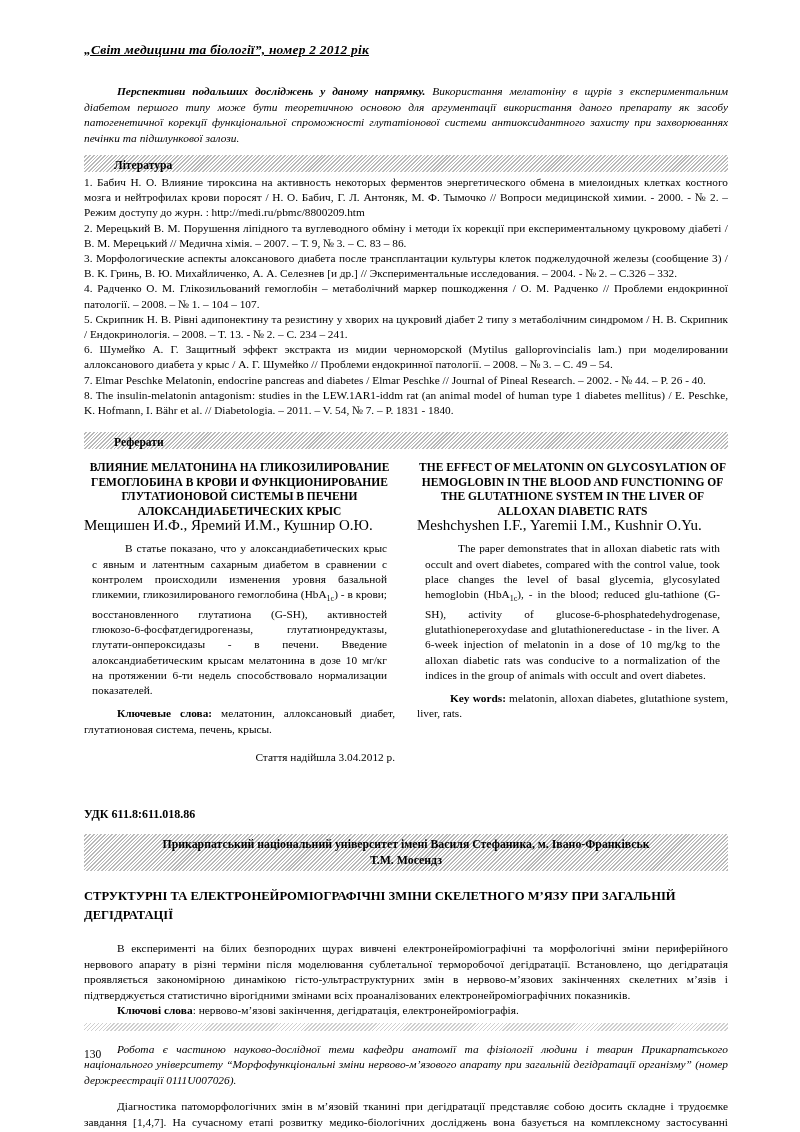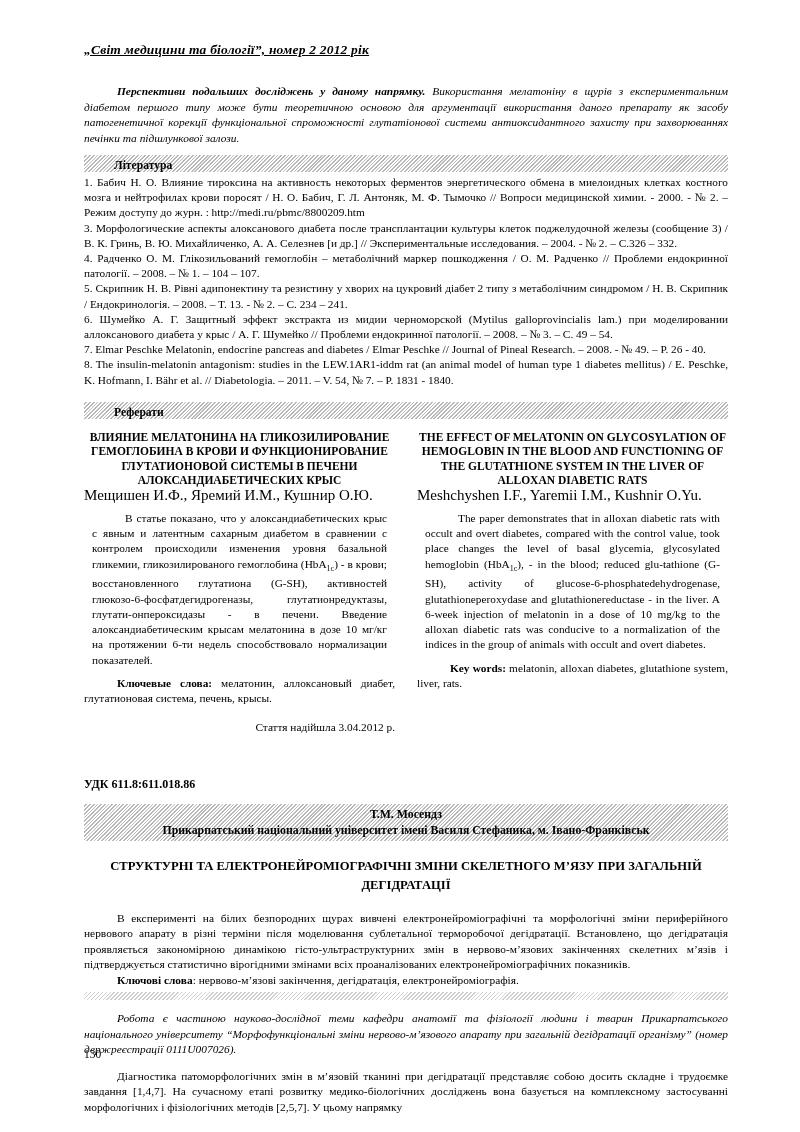--- a/index.html
+++ b/index.html
@@ -145,21 +145,21 @@
 
   
   .udk {
     font-size: 12px;
     font-weight: bold;
     margin-top: 42px;
   }
   .art-title {
     font-size: 12.6px;
     font-weight: bold;
-    text-align: center;
+    text-align: left;
     line-height: 19px;
     margin: 16px 0 0 0;
   }
   .art-abstract { margin-top: 16px; }
   .body-par { margin-top: 11px; }
 
   
   .page-number {
     position: absolute;
     left: 84px;
@@ -175,25 +175,26 @@
   <div class="running-head">„Світ медицини та біології”, номер 2 2012 рік</div>
 
   <p class="indent ital"><span class="bold">Перспективи подальших досліджень у даному напрямку.</span><span> Використання мелатоніну в щурів з експериментальним діабетом першого типу може бути теоретичною основою для аргументації використання даного препарату як засобу патогенетичної корекції функціональної спроможності глутатіонової системи антиоксидантного захисту при захворюваннях печінки та підшлункової залози.</span></p>
 
   <div class="hatch-bar">
     <span class="bar-label">Література</span>
   </div>
 
   <div class="refs">
     <p class="ref">1. Бабич Н. О. Влияние тироксина на активность некоторых ферментов энергетического обмена в миелоидных клетках костного  мозга и нейтрофилах крови поросят / Н. О. Бабич, Г. Л. Антоняк, М. Ф. Тымочко // Вопроси медицинской химии. - 2000. - № 2. – Режим доступу до журн. : http://medi.ru/pbmc/8800209.htm</p>
+    <p class="ref">2. Мерецький В. М. Порушення ліпідного та вуглеводного обміну і методи їх корекції при експериментальному цукровому діабеті / В. М. Мерецький // Медична хімія. – 2007. – Т. 9, № 3. – С. 83 – 86.</p>
     <p class="ref">3. Морфологические аспекты алоксанового диабета после трансплантации культуры клеток поджелудочной железы (сообщение 3) / В. К. Гринь, В. Ю. Михайличенко, А. А. Селезнев [и др.] // Экспериментальные исследования. – 2004. - № 2. – С.326 – 332.</p>
     <p class="ref">4. Радченко О. М. Глікозильований гемоглобін – метаболічний маркер пошкодження / О. М. Радченко // Проблеми ендокринної патології. – 2008. – № 1. – 104 – 107.</p>
     <p class="ref">5. Скрипник Н. В. Рівні адипонектину та резистину у хворих на цукровий діабет 2 типу з метаболічним синдромом / Н. В. Скрипник / Ендокринологія. – 2008. – Т. 13. - №  2. – С. 234 – 241.</p>
     <p class="ref">6. Шумейко А. Г. Защитный эффект экстракта из мидии черноморской (Mytilus galloprovincialis lam.) при моделировании аллоксанового диабета у крыс / А. Г. Шумейко // Проблеми ендокринної патології. – 2008. – № 3. – С. 49 – 54.</p>
-    <p class="ref">7. Elmar Peschke Melatonin, endocrine pancreas and diabetes / Elmar Peschke // Journal of Pineal Research. – 2008. - № 49. – P. 26 - 40.</p>
+    <p class="ref">7. Elmar Peschke Melatonin, endocrine pancreas and diabetes / Elmar Peschke // Journal of Pineal Research. – 2002. - № 44. – P. 26 - 40.</p>
     <p class="ref">8. The insulin-melatonin antagonism: studies in the LEW.1AR1-iddm rat (an animal model of human type 1 diabetes mellitus) / E. Peschke, K. Hofmann, I. Bähr et al. // Diabetologia. – 2011. – V. 54, № 7. – P. 1831 - 1840.</p>
   </div>
 
   <div class="hatch-bar" style="margin-top:14px;">
     <span class="bar-label">Реферати</span>
   </div>
 
   <div class="abstract-cols">
 
     <div class="abstract-col">
@@ -209,22 +210,22 @@
       <p class="abs-authors">Meshchyshen I.F., Yaremii I.M., Kushnir O.Yu.</p>
       <p class="abs-body"><span>The paper demonstrates that in alloxan diabetic rats with occult and overt diabetes, compared with the control value, took place changes the level of basal glycemia, glycosylated hemoglobin (HbA</span><sub>1c</sub><span>), - in the blood; reduced glu-tathione (G-SH), activity of  glucose-6-phosphatedehydrogenase, glutathioneperoxydase and glutathionereductase - in the liver. A 6-week injection of melatonin in a dose of 10 mg/kg to the alloxan diabetic rats was conducive to a normalization of the indices in the group of animals with occult and overt diabetes.</span></p>
       <p class="abs-kw"><span class="bold">Key words:</span><span>  melatonin, alloxan diabetes, glutathione system, liver, rats.</span></p>
     </div>
 
   </div>
 
   <div class="udk">УДК 611.8:611.018.86</div>
 
   <div class="hatch-block">
+    <div class="line">Прикарпатський національний університет імені Василя Стефаника, м. Івано-Франківськ</div>
     <div class="line">Т.М. Мосендз</div>
-    <div class="line">Прикарпатський національний університет імені Василя Стефаника, м. Івано-Франківськ</div>
   </div>
 
   <p class="art-title">СТРУКТУРНІ ТА ЕЛЕКТРОНЕЙРОМІОГРАФІЧНІ ЗМІНИ СКЕЛЕТНОГО М’ЯЗУ ПРИ ЗАГАЛЬНІЙ ДЕГІДРАТАЦІЇ</p>
 
   <div class="art-abstract">
     <p class="indent">В експерименті на білих безпородних щурах вивчені електронейроміографічні та морфологічні зміни периферійного нервового апарату в різні терміни після моделювання сублетальної терморобочої дегідратації. Встановлено, що дегідратація проявляється закономірною динамікою гісто-ультраструктурних змін в нервово-м’язових закінченнях скелетних м’язів і підтверджується статистично вірогідними змінами всіх проаналізованих електронейроміографічних показників.</p>
     <p class="indent"><span class="bold">Ключові слова</span><span>: нервово-м’язові закінчення, дегідратація, електронейроміографія.</span></p>
   </div>
 
   <div class="hatch-rule"></div>

